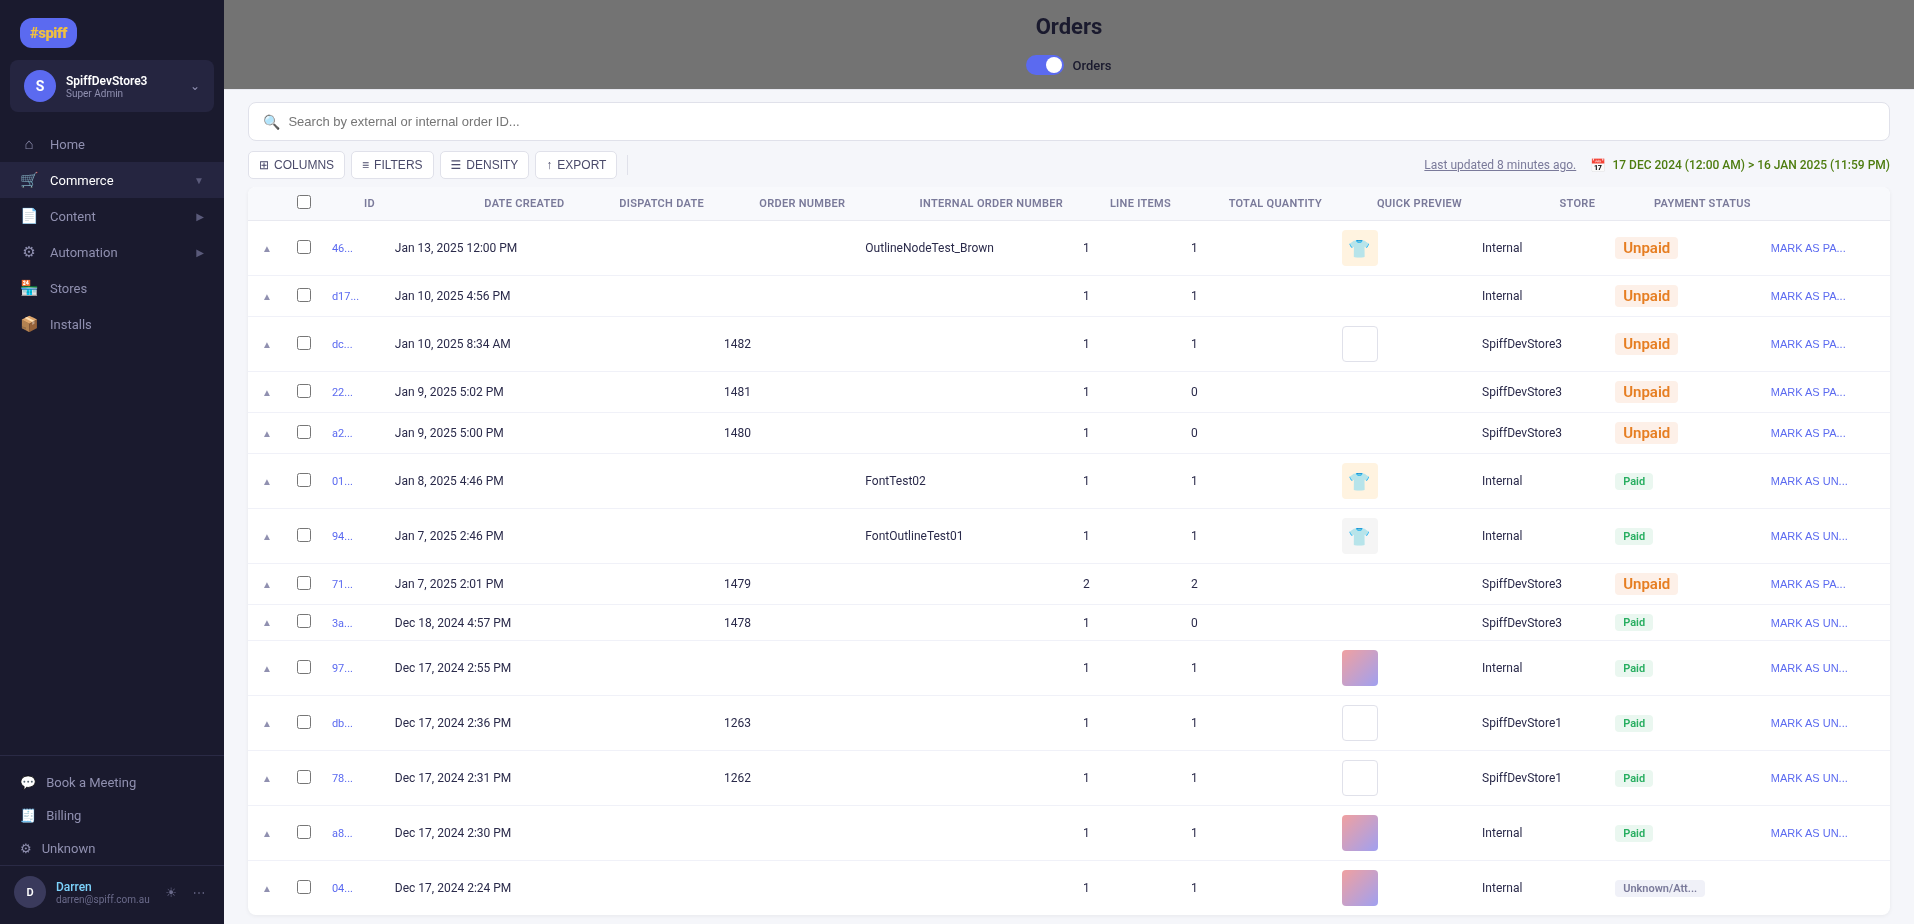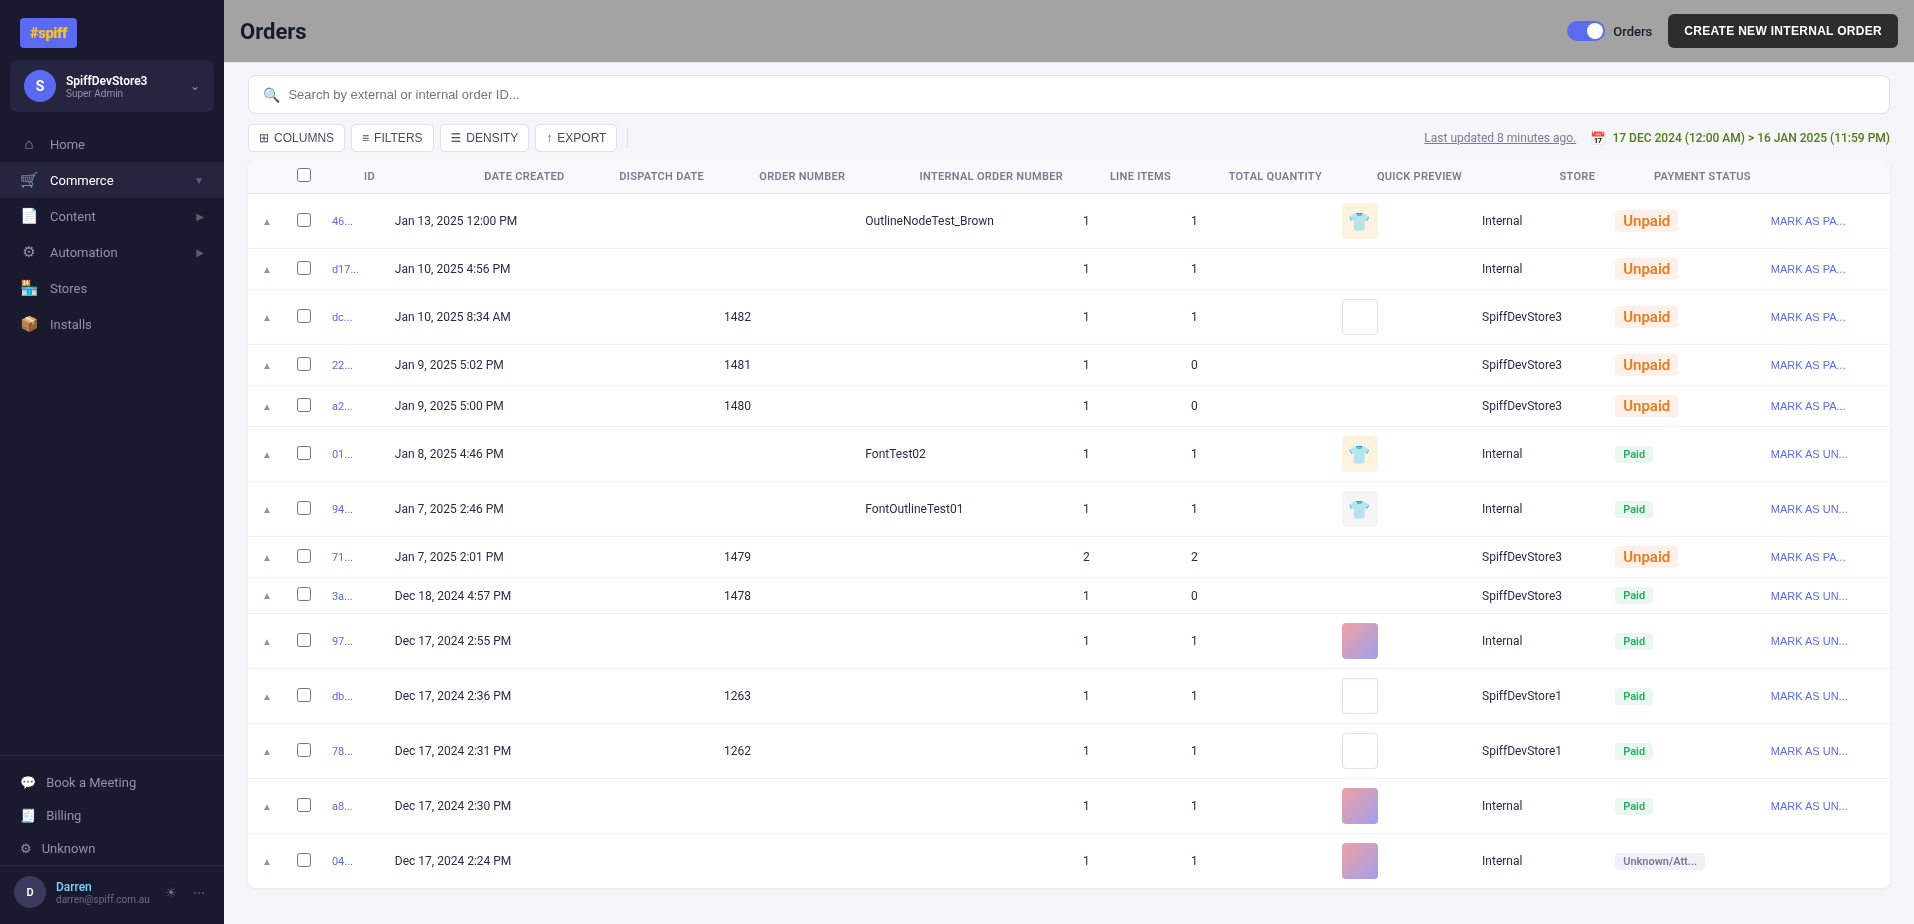--- a/index.html
+++ b/index.html
@@ -15,21 +15,21 @@
       height: 100%;
       color: #fff;
     }
     .sidebar-logo {
       padding: 18px 20px 12px;
       display: flex;
       align-items: center;
     }
     .logo-box {
       background: #5b6af0;
-      border-radius: 4px;
+      border-radius: 12px;
       padding: 6px 10px;
       font-weight: 900;
       font-size: 15px;
       color: #fff;
       letter-spacing: -0.5px;
     }
     .logo-box span { color: #f0c040; }
     .sidebar-user {
       display: flex;
       align-items: center;
@@ -112,24 +112,25 @@
       border-radius: 4px;
     }
 
     
     .main { flex: 1; display: flex; flex-direction: column; overflow: hidden; background: #f5f6fa; }
 
     
     .topbar {
       display: flex;
       align-items: center;
-      padding: 14px 16px;
-      background: #a3a3a3;
+      padding: 14px 24px;
+      background: #737373;
       border-bottom: 1px solid #e8e9f0;
       gap: 16px;
+      flex-direction: column;
     }
     .page-title { font-size: 22px; font-weight: 700; color: #1a1a2e; flex: 1; }
     .orders-toggle {
       display: flex;
       align-items: center;
       gap: 8px;
       font-size: 13px;
       color: #1a1a2e;
       font-weight: 500;
     }
@@ -391,21 +392,20 @@
 </nav>
 
 <div class="main">
 
   <div class="topbar">
     <h1 class="page-title">Orders</h1>
     <div class="orders-toggle">
       <div class="toggle-switch"></div>
       <span>Orders</span>
     </div>
-    <button class="create-btn">CREATE NEW INTERNAL ORDER</button>
   </div>
 
   <div class="search-bar">
     <div class="search-wrapper">
       <span class="search-icon">🔍</span>
       <input class="search-input" type="text" placeholder="Search by external or internal order ID..." style="">
     </div>
   </div>
 
   <div class="toolbar">

